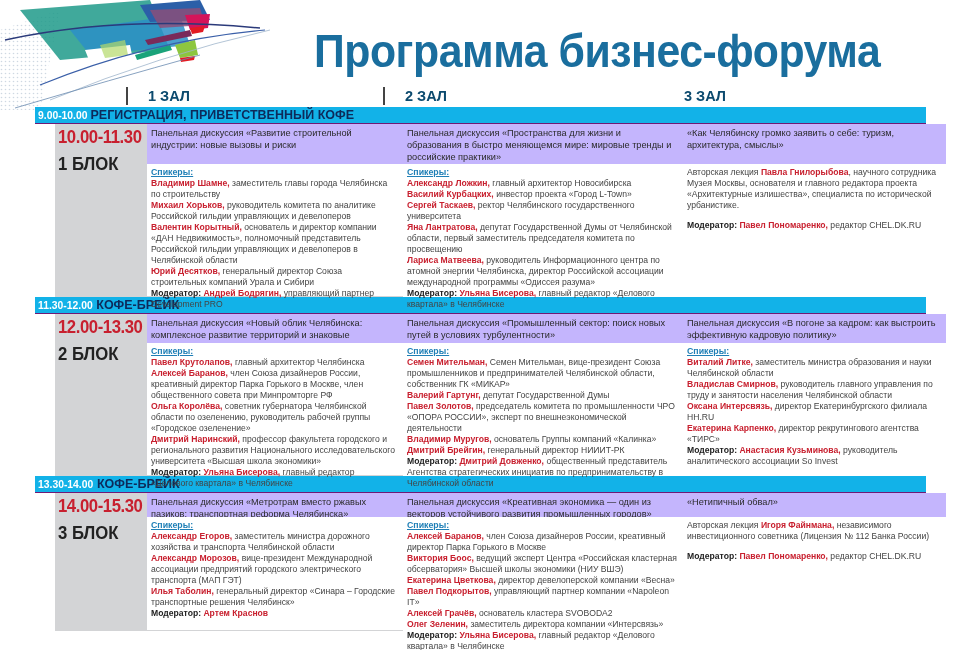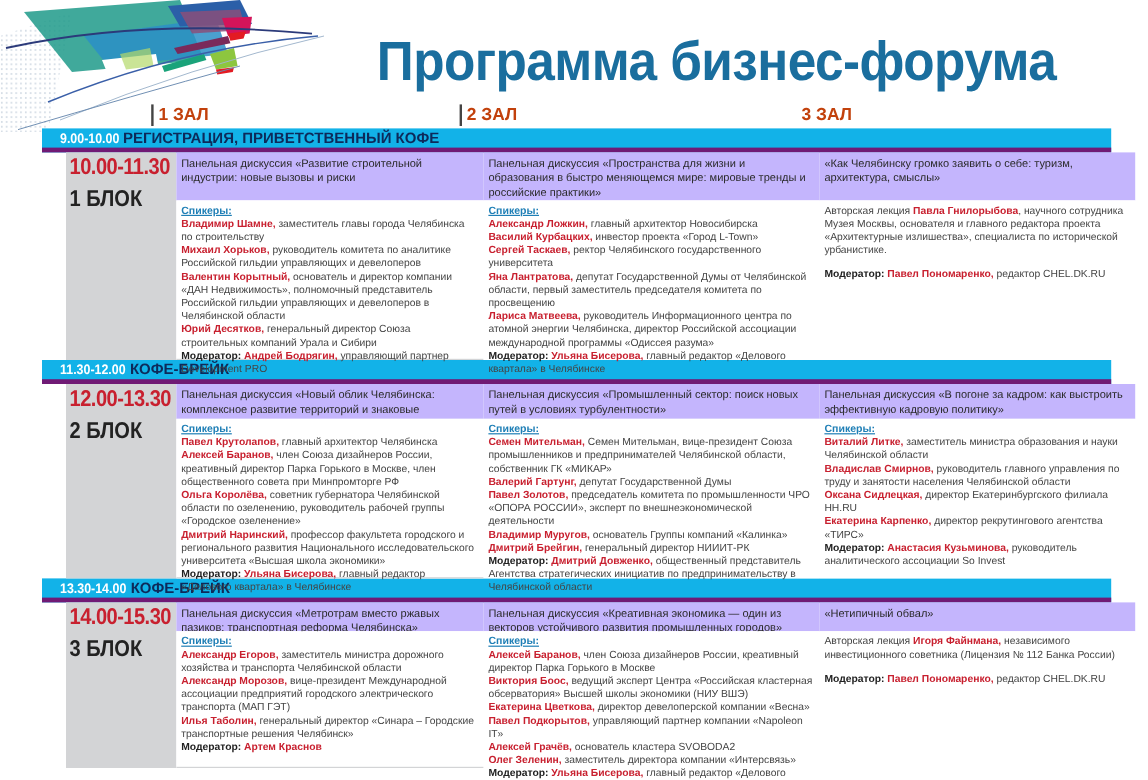--- a/index.html
+++ b/index.html
@@ -8,29 +8,29 @@
     font-family:"Liberation Sans", sans-serif; position:relative; color:#333;
   }
   .deco { position:absolute; left:0; top:0; width:300px; height:110px; overflow:hidden; }
   .title {
     position:absolute; left:314px; top:24px; width:620px;
     font-family:"Liberation Sans", sans-serif; font-weight:bold;
     font-size:46px; letter-spacing:-0.5px; color:#1a6e9e; white-space:nowrap;
     transform:scaleX(0.93); transform-origin:left top;
   }
   .hall {
-    position:absolute; top:87px; font-weight:bold; font-size:14.5px; color:#c2410c;
-    padding-left:4px; line-height:18px;
+    position:absolute; top:87px; font-weight:bold; font-size:14.5px; color:#0c4a6e;
+    padding-left:20px; line-height:18px;
   }
   .hall.bar { border-left:2px solid #444; }
   .table { position:absolute; left:35px; top:107px; width:891px; }
   .band {
     background:#12b2e8; height:16px; line-height:17px; font-weight:bold;
-    font-size:12.5px; padding-left:15px; white-space:nowrap; overflow:hidden;
-    border-bottom:4px solid #701a75;
+    font-size:12.5px; padding-left:3px; white-space:nowrap; overflow:hidden;
+    border-bottom:1px solid #701a75;
   }
   .band .btime { color:#ffffff; font-size:11.5px; transform:scaleX(0.9); display:inline-block; transform-origin:left; margin-right:-6px; }
   .band .blabel { color:#0d2a5a; }
   .block { display:grid; grid-template-columns:92px 256px 280px 263px; position:relative;margin-left:20px; }
   .tcell { background:#d3d4d6; grid-row:1 / span 2; padding:2px 0 0 3px; }
   .ttime { color:#c8202f; font-weight:bold; font-size:19px; line-height:22px; letter-spacing:-0.5px; transform:scaleX(0.88); transform-origin:left; white-space:nowrap; }
   .tblock { color:#222; font-weight:bold; font-size:19px; line-height:24px; margin-top:4px; transform:scaleX(0.88); transform-origin:left; white-space:nowrap; }
   .topic {
     background:#c4b5fd; font-weight:normal; font-size:9.2px; line-height:12px;
     color:#2a2a2a; padding:3px 6px 0 4px; box-sizing:border-box;
@@ -156,21 +156,21 @@
       <p class="para"><span class="nm">Валерий Гартунг,</span><span> депутат Государственной Думы</span></p>
       <p class="para"><span class="nm">Павел Золотов,</span><span> председатель комитета по промышленности ЧРО «ОПОРА РОССИИ», эксперт по внешнеэкономической деятельности</span></p>
       <p class="para"><span class="nm">Владимир Муругов,</span><span> основатель Группы компаний «Калинка»</span></p>
       <p class="para"><span class="nm">Дмитрий Брейгин,</span><span> генеральный директор НИИИТ-РК</span></p>
       <p class="para"><span class="mod">Модератор:</span> <span class="nm">Дмитрий Довженко,</span><span> общественный представитель Агентства стратегических инициатив по предпринимательству в Челябинской области</span></p>
     </div>
     <div class="spk">
       <div class="spk-h">Спикеры:</div>
       <p class="para"><span class="nm">Виталий Литке,</span><span> заместитель министра образования и науки Челябинской области</span></p>
       <p class="para"><span class="nm">Владислав Смирнов,</span><span> руководитель главного управления по труду и занятости населения Челябинской области</span></p>
-      <p class="para"><span class="nm">Оксана Сидлецкая,</span><span> директор Екатеринбургского филиала HH.RU</span></p>
+      <p class="para"><span class="nm">Оксана Интерсвязь,</span><span> директор Екатеринбургского филиала HH.RU</span></p>
       <p class="para"><span class="nm">Екатерина Карпенко,</span><span> директор рекрутингового агентства «ТИРС»</span></p>
       <p class="para"><span class="mod">Модератор:</span> <span class="nm">Анастасия Кузьминова,</span><span> руководитель аналитического ассоциации So Invest</span></p>
     </div>
   </div>
 
   <div class="band">
     <span class="btime">13.30-14.00</span>
     <span class="blabel">КОФЕ-БРЕЙК</span>
   </div>
 

